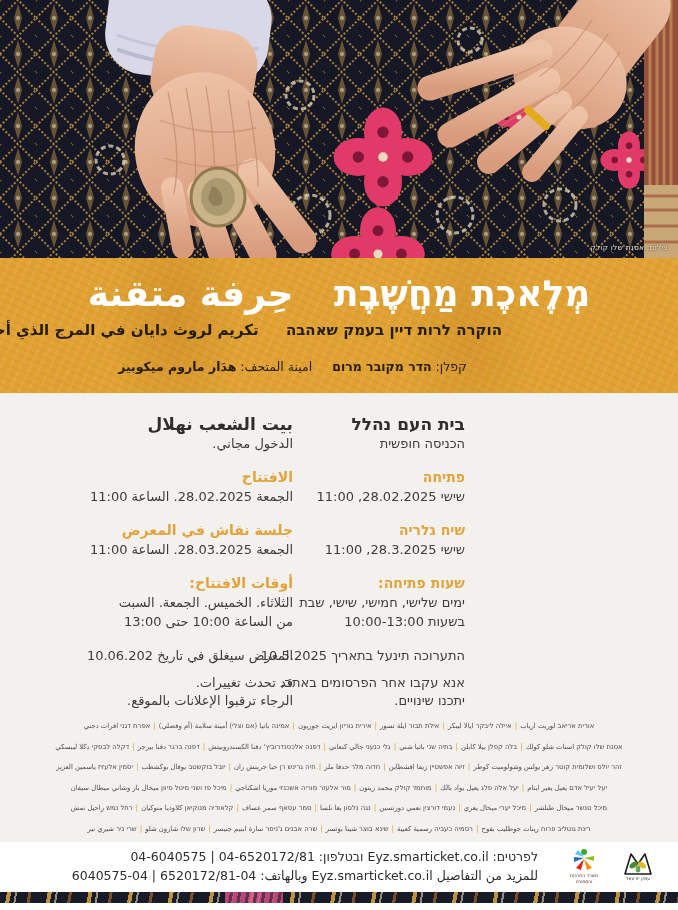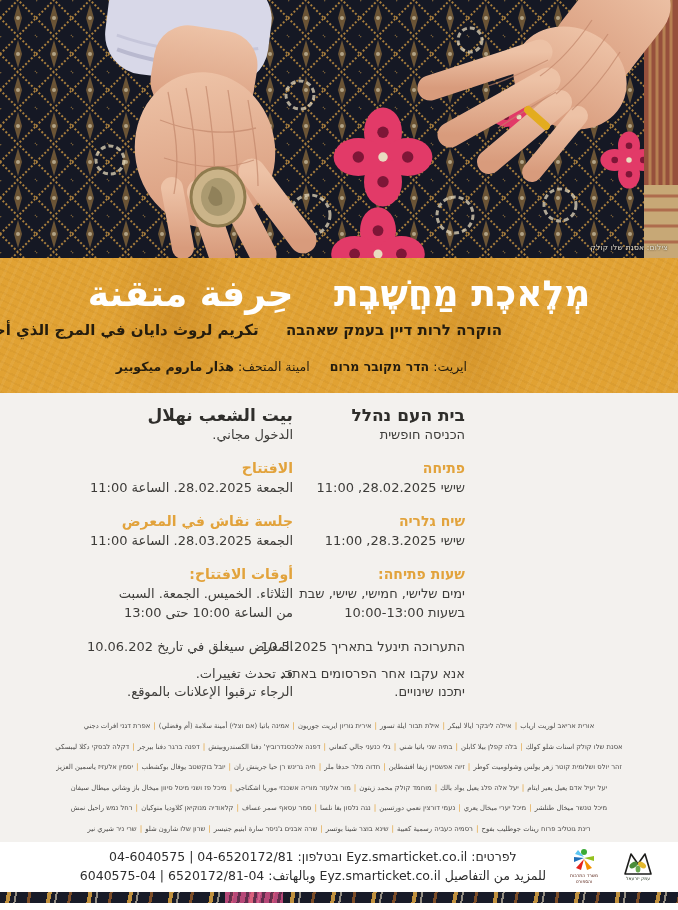--- a/index.html
+++ b/index.html
@@ -38,21 +38,21 @@
   .banner-sub .s-ar{margin-right:22px;}
   .banner-curator{
     padding-right:211px;text-align:right;font-size:12.5px;line-height:17px;
     margin-top:18px;white-space:nowrap;
   }
   .banner-curator b{font-weight:bold;}
   .banner-curator .c-ar{margin-right:16px;margin-top:8px;}
 
   
   .details{position:relative;width:678px;height:317px;background:#F3F1EE;direction:rtl;}
-  .col{position:absolute;top:11px;text-align:right;direction:rtl;}
+  .col{position:absolute;top:20px;text-align:right;direction:rtl;}
   .col-he{right:213px;width:280px;color:#3D3C39;}
   .col-ar{right:385px;width:285px;color:#3D3C39;}
   .venue{font-size:17px;font-weight:bold;line-height:22px;color:#2f2e2b;}
   .admission{font-size:13px;line-height:18px;}
   .blk{margin-top:15px;}
   .lbl{font-size:14px;font-weight:bold;line-height:19px;color:#E2A33C;}
   .val{font-size:13px;line-height:19px;}
   .note{margin-top:9px;font-size:13px;line-height:18px;}
 
   
@@ -68,21 +68,21 @@
 
   
   .footer{
     width:678px;height:48px;background:#ffffff;direction:rtl;
     display:flex;align-items:center;justify-content:flex-start;
     padding:0 18px;box-sizing:border-box;gap:10px;
   }
   .logo{display:flex;flex-direction:column;align-items:center;width:44px;}
   .logo-caption{font-size:4.5px;line-height:5.5px;color:#5a2418;text-align:center;direction:rtl;margin-top:1px;}
   .logo-caption.green{color:#2c3a25;}
-  .footer-text{text-align:center;direction:rtl;margin-right:6px;}
+  .footer-text{text-align:right;direction:rtl;margin-right:14px;}
   .footer-line{font-size:12.5px;line-height:19px;color:#2d2d2d;white-space:nowrap;}
 
   
   .strip{
     position:relative;width:678px;height:11px;margin-top:2px;background:#181B28;
     background-image:repeating-linear-gradient(100deg,
       transparent 0 7px, rgba(201,151,64,.95) 7px 11px,
       transparent 11px 15px, rgba(232,220,192,.6) 15px 17px,
       transparent 17px 28px, rgba(150,90,40,.8) 28px 31px, transparent 31px 40px);
     overflow:hidden;
@@ -212,21 +212,21 @@
   <div class="banner">
     <div class="banner-title">
       <span class="t-he">מְלֶאכֶת מַחֲשֶׁבֶת</span>
       <span class="t-ar">حِرفة متقنة</span>
     </div>
     <div class="banner-sub">
       <span>הוקרה לרות דיין בעמק שאהבה</span>
       <span class="s-ar">تكريم لروث دايان في المرج الذي أحبته</span>
     </div>
     <div class="banner-curator">
-      <span>ايريت:</span>
+      <span>קפלן:</span>
       <b>הדר מקובר מרום</b>
       <span class="c-ar">امينة المتحف:</span>
       <b>هدَار ماروم ميكوبير</b>
     </div>
   </div>
 
   <div class="details">
 
     <div class="col col-he">
       <div class="venue">בית העם נהלל</div>

